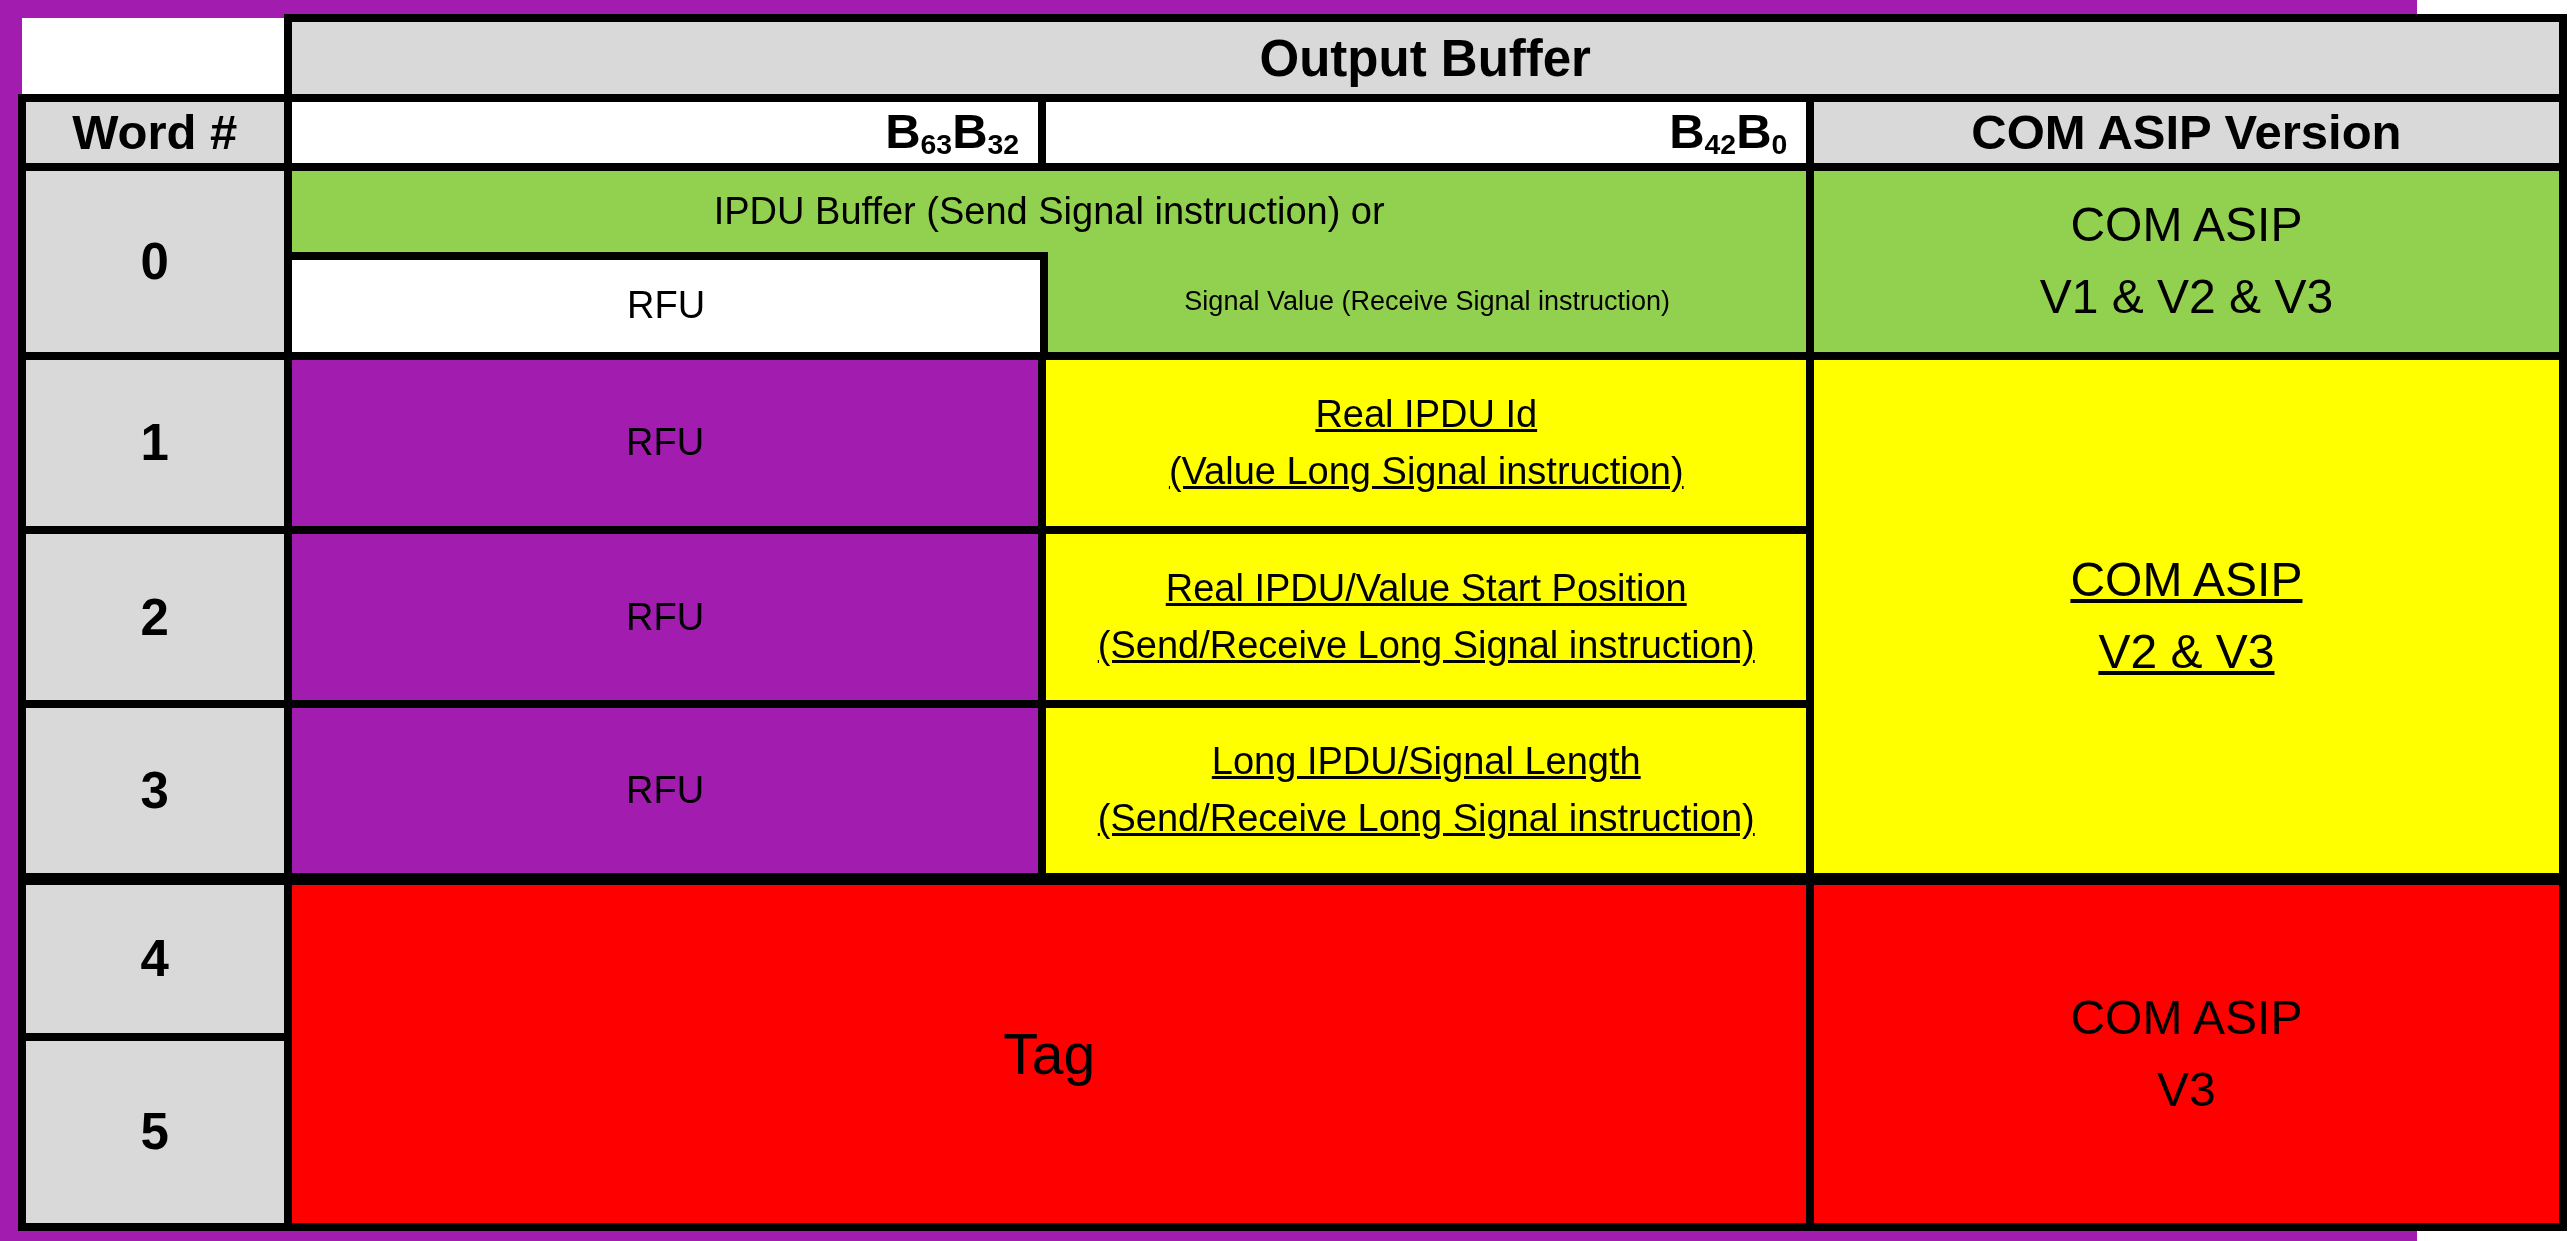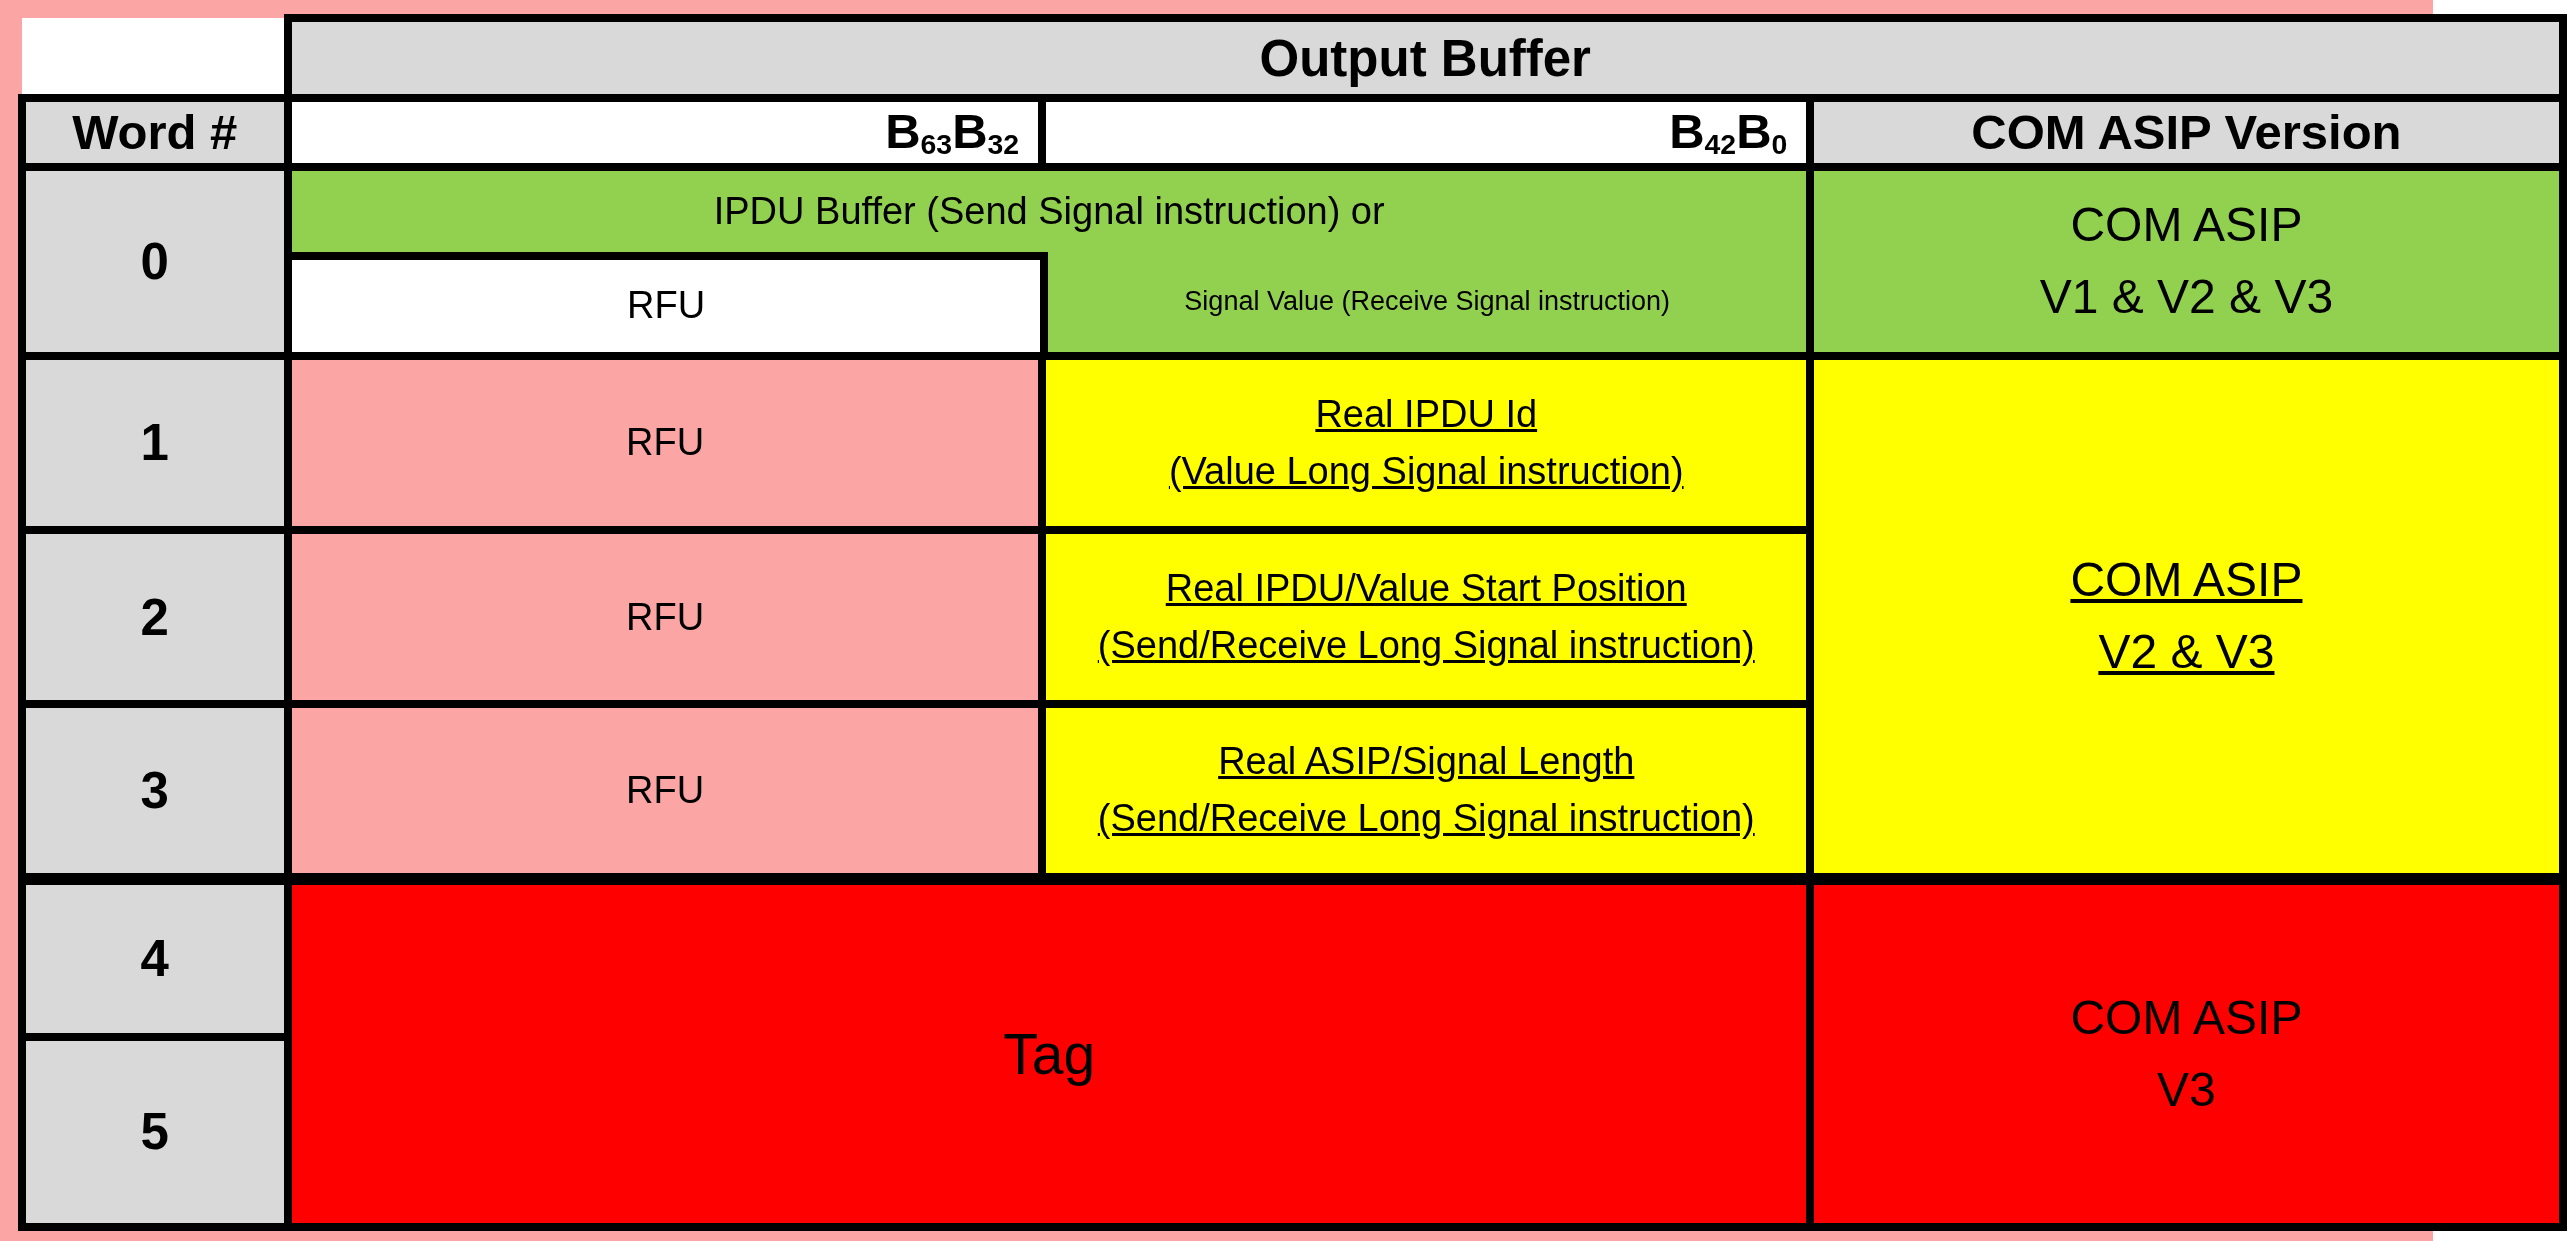--- a/index.html
+++ b/index.html
@@ -6,24 +6,23 @@
   :root{
     --color-green:#92D050;
     --color-yellow:#FFFF00;
     --color-red:#FF0000;
     --color-gray:#D9D9D9;
     --color-border:#000000;
   }
   .canvas{
     position:relative;
     width:2417px;height:1241px;
-    background:#fca5a5;
+    background:#a21caf;
     font-family:"Liberation Sans","DejaVu Sans",sans-serif;
     color:#000;
-    padding-left:16px;
   }
   table.buffer{
     position:absolute;left:17.5px;top:14.3px;
     width:2549px;height:1217px;
     border-collapse:collapse;table-layout:fixed;
   }
   td{
     border:8px solid var(--color-border);
     padding:0;text-align:center;vertical-align:middle;
     overflow:hidden;
@@ -151,21 +150,21 @@
       <td class="body-text yellow">
         <span class="line">Real IPDU/Value Start Position</span>
         <span class="line">(Send/Receive Long Signal instruction)</span>
       </td>
     </tr>
 
     <tr style="height:171px">
       <td class="word-cell">3</td>
       <td class="body-text">RFU</td>
       <td class="body-text yellow">
-        <span class="line">Real ASIP/Signal Length</span>
+        <span class="line">Long IPDU/Signal Length</span>
         <span class="line">(Send/Receive Long Signal instruction)</span>
       </td>
     </tr>
 
     <tr style="height:155px">
       <td class="word-cell red-top">4</td>
       <td class="tag-cell red red-top" colspan="2" rowspan="2">Tag</td>
       <td class="version-cell red red-top" rowspan="2">
         <span class="line">COM ASIP</span>
         <span class="line">V3</span>

